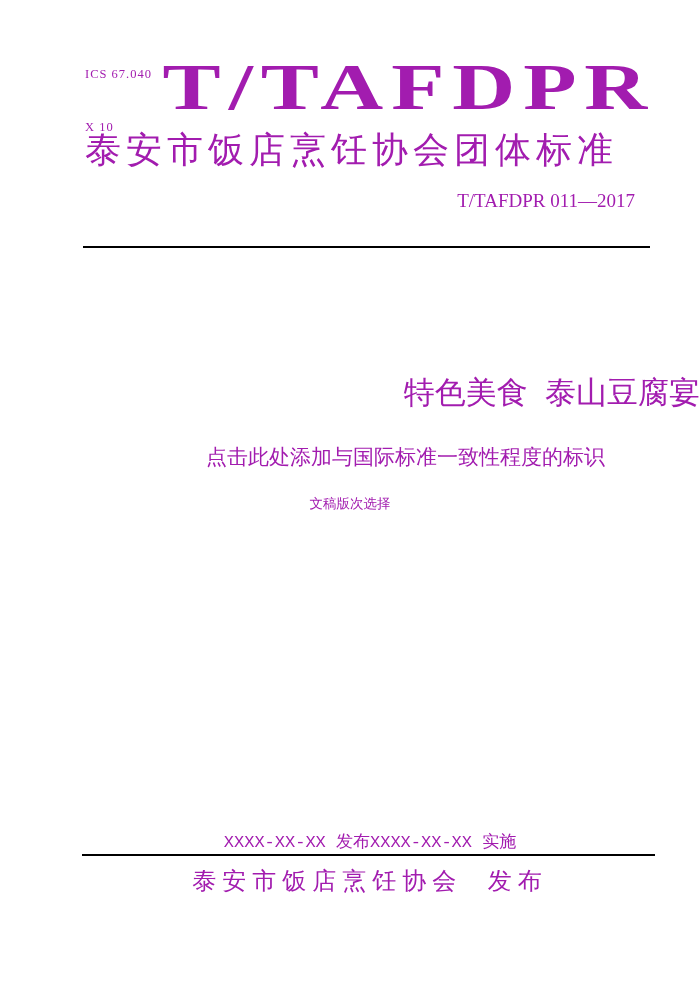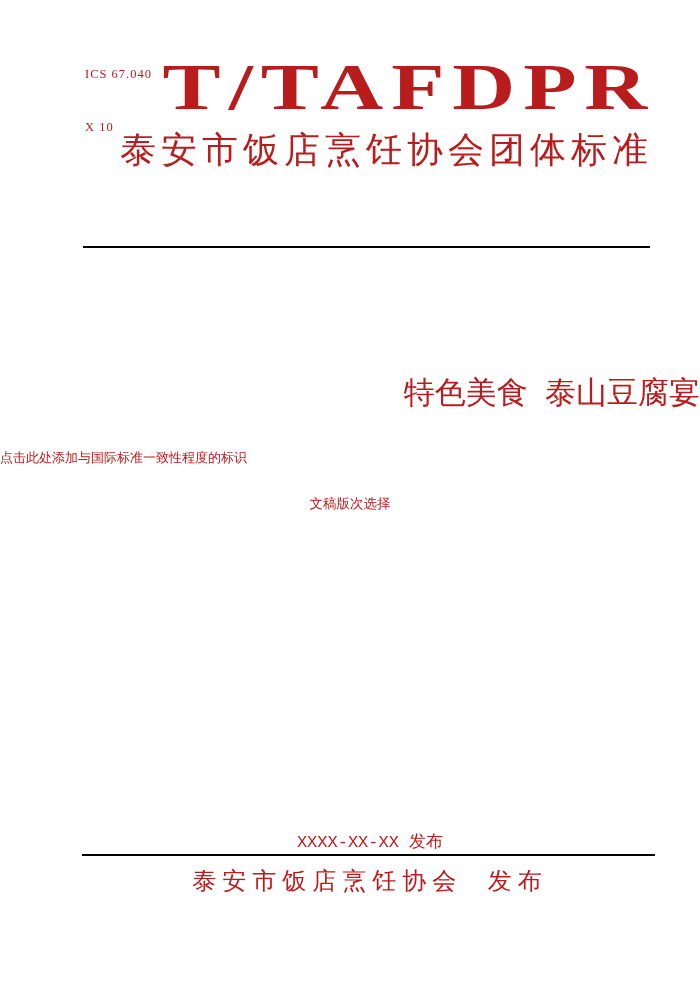--- a/index.html
+++ b/index.html
@@ -5,21 +5,21 @@
   html, body {
     margin: 0;
     padding: 0;
     background: #ffffff;
   }
   .page {
     position: relative;
     width: 700px;
     height: 991px;
     background: #ffffff;
-    color: #b91c1c;
+    color: #a21caf;
     overflow: hidden;
     font-family: "Liberation Serif", "DejaVu Serif", serif;
   }
 
   .ics-block {
     position: absolute;
     left: 85px;
     top: 31px;
     font-family: "Liberation Serif", "DejaVu Serif", serif;
     font-size: 12.5px;
@@ -44,21 +44,20 @@
 
   .header-cn {
     position: absolute;
     left: 85px;
     top: 130px;
     font-family: "Liberation Serif", "DejaVu Serif", serif;
     font-size: 36px;
     line-height: 40px;
     letter-spacing: 5px;
     white-space: nowrap;
-    margin-left: 35px;
   }
 
   .std-number {
     position: absolute;
     right: 65px;
     top: 188px;
     font-family: "Liberation Serif", "DejaVu Serif", serif;
     font-size: 19px;
     line-height: 26px;
     white-space: pre;
@@ -91,23 +90,23 @@
     font-size: 31px;
     line-height: 38px;
     white-space: pre;
   }
 
   .consistency-note {
     position: absolute;
     left: 0;
     top: 447px;
     width: 605px;
-    text-align: left;
+    text-align: right;
     font-family: "Liberation Serif", "DejaVu Serif", serif;
-    font-size: 13px;
+    font-size: 21px;
     line-height: 21px;
   }
 
   .draft-note {
     position: absolute;
     left: 0;
     top: 494px;
     width: 700px;
     text-align: center;
     font-family: "Liberation Serif", "DejaVu Serif", serif;
@@ -150,30 +149,32 @@
 
   <div class="ics-block">
     <div>ICS 67.040</div>
     <div>X 10</div>
   </div>
 
   <div class="org-code">T/TAFDPR</div>
 
   <div class="header-cn">泰安市饭店烹饪协会团体标准</div>
 
+  <div class="std-number">T/TAFDPR 011—2017</div>
 
   <div class="rule rule-top"></div>
 
   <div class="doc-title">特色美食  泰山豆腐宴</div>
 
   <div class="consistency-note">点击此处添加与国际标准一致性程度的标识</div>
 
   <div class="draft-note">文稿版次选择</div>
 
   <div class="date-row">
     <span>XXXX-XX-XX 发布</span>
+    <span>XXXX-XX-XX 实施</span>
   </div>
 
   <div class="rule rule-bottom"></div>
 
   <div class="publisher">泰安市饭店烹饪协会  发布</div>
 
 </div>
 
 </body></html>

